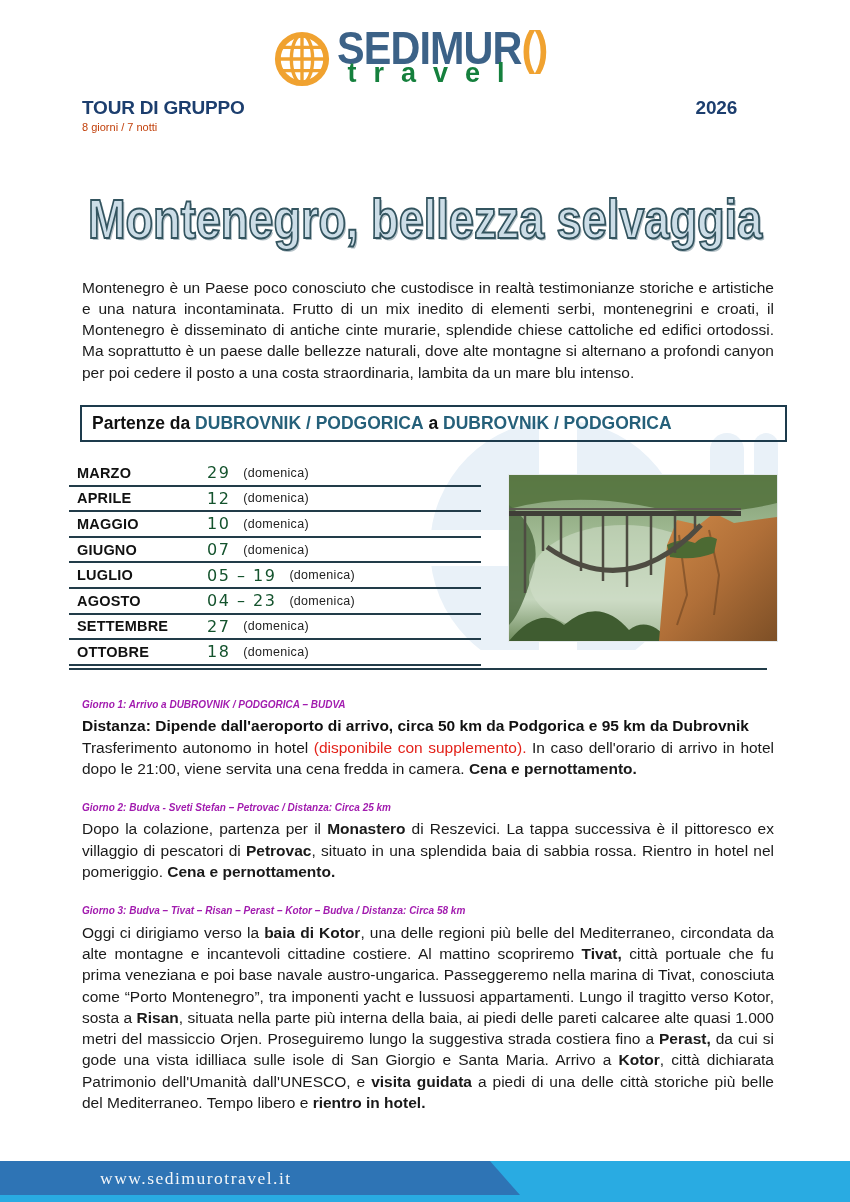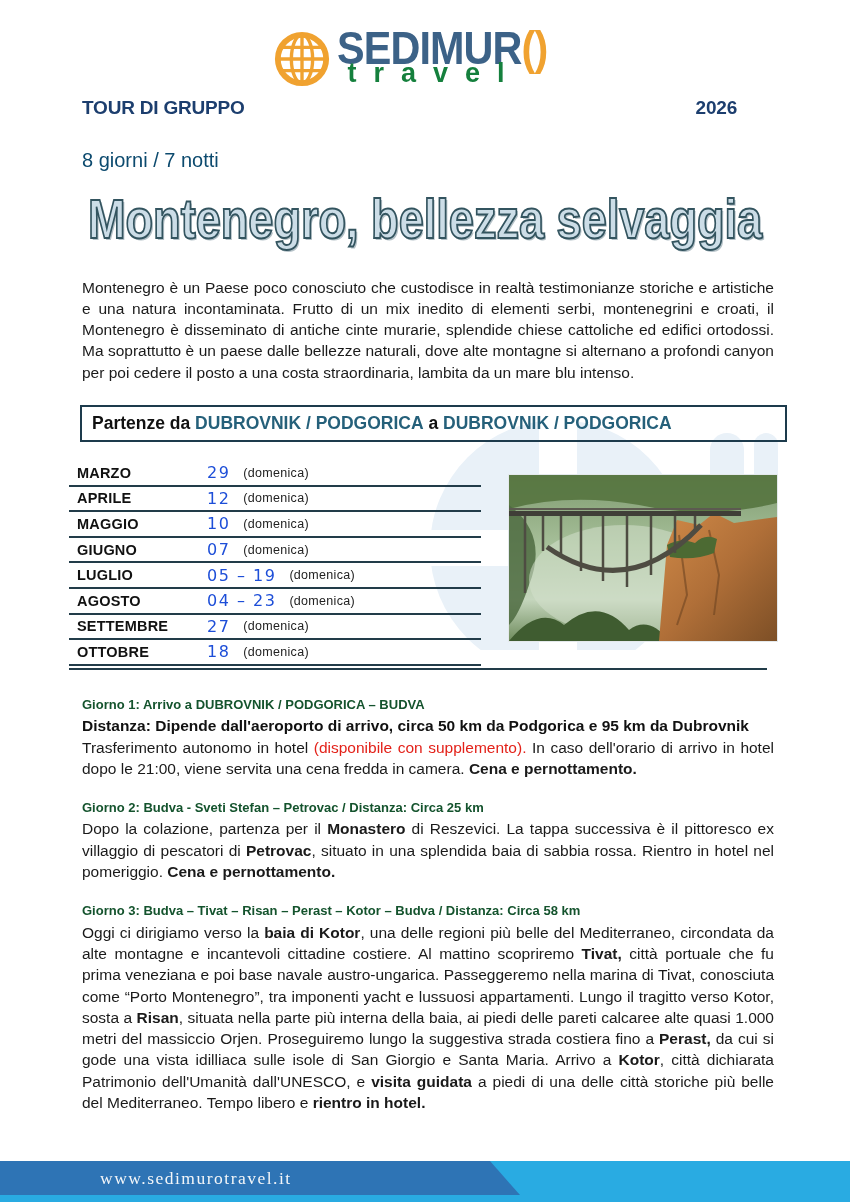--- a/index.html
+++ b/index.html
@@ -12,21 +12,21 @@
   .wordmark{position:relative;height:76px;}
   .brand-line{font-size:47px;font-weight:bold;color:#3c6287;letter-spacing:-1px;
               transform:scaleX(.88);transform-origin:left top;white-space:nowrap;line-height:1;}
   .brand-brackets{color:#f0a230;font-weight:bold;}
   .brand-sub{position:absolute;left:10px;top:36px;font-size:27px;font-weight:bold;color:#15803d;
              letter-spacing:17px;line-height:1;white-space:nowrap;}
 
   
   .hdr-row{position:absolute;top:97px;left:82px;right:113px;display:flex;justify-content:space-between;
            font-size:19px;font-weight:bold;color:#1c3e6e;letter-spacing:-.2px;}
-  .duration{position:absolute;top:121px;left:82px;font-size:20px;color:#0c4a6e;margin-top:28px;}
+  .duration{position:absolute;top:121px;left:82px;font-size:11px;color:#c2410c;}
 
   
   .main-title{position:absolute;top:192px;left:0;right:0;text-align:center;white-space:nowrap;}
   .main-title span{display:inline-block;transform:scaleX(.82);font-size:55px;font-weight:bold;letter-spacing:0px;
         color:#ccdde7;-webkit-text-stroke:2px #33545f;text-stroke:2px #33545f;
         text-shadow:2px 2px 0 rgba(88,118,130,.45);line-height:1;}
 
   
   .intro{position:absolute;top:261px;left:82px;width:692px;font-size:15.5px;line-height:21.3px;
          text-align:justify;color:#1a1a1a;}
@@ -43,30 +43,30 @@
   .dep-box{position:absolute;top:405px;left:80px;width:693px;height:33px;border:2.5px solid #1d3b4c;
            z-index:1;display:flex;align-items:center;padding-left:10px;background:transparent;}
   .dep-box .seg{font-size:17.5px;font-weight:bold;white-space:pre;}
   .seg.black{color:#111;}
   .seg.teal{color:#25607a;}
 
   .schedule{position:absolute;top:443px;left:69px;width:698px;height:207px;z-index:1;margin-top:18px;}
   .dep-rows{width:412px;}
   .dep-row{height:23.6px;display:flex;align-items:center;border-bottom:2px solid #223c49;padding-left:8px;}
   .dep-month{width:130px;font-size:14.5px;font-weight:bold;color:#111;letter-spacing:.2px;}
-  .dep-date{font-size:16px;color:#1d4ed8;letter-spacing:1.5px;font-family:"DejaVu Sans",sans-serif;text-align:center;}
+  .dep-date{font-size:16px;color:#14532d;letter-spacing:1.5px;font-family:"DejaVu Sans",sans-serif;text-align:center;}
   .dep-note{font-size:12.5px;color:#222;margin-left:13px;letter-spacing:.3px;}
   .full-line{position:absolute;left:0;right:0;bottom:-2px;border-top:2.5px solid #223c49;}
 
   .photo{position:absolute;left:440px;top:14px;width:268px;height:166px;box-shadow:0 0 0 1px #e4e9ec;}
 
   
   .days{position:absolute;top:694px;left:82px;width:692px;z-index:1;}
   .day{margin-bottom:18px;}
-  .day-title{font-size:13px;font-weight:bold;line-height:21.3px;color:#14532d;}
+  .day-title{font-size:10px;font-weight:bold;line-height:21.3px;color:#a21caf;font-style:italic;}
   .day-sub{font-size:15.5px;font-weight:bold;line-height:21.3px;color:#111;}
   .day-body{margin:0;font-size:15.5px;line-height:21.3px;text-align:justify;color:#1a1a1a;}
   .day-body .b{font-weight:bold;}
   .day-body .red{color:#e32119;}
 
   
   .footer{position:absolute;left:0;bottom:0;width:850px;height:41px;background:#29abe2;}
   .footer-left{position:absolute;left:0;top:0;height:34px;width:520px;background:#2e74b5;
                -webkit-clip-path:polygon(0 0,490px 0,520px 34px,0 34px);
                clip-path:polygon(0 0,490px 0,520px 34px,0 34px);}

